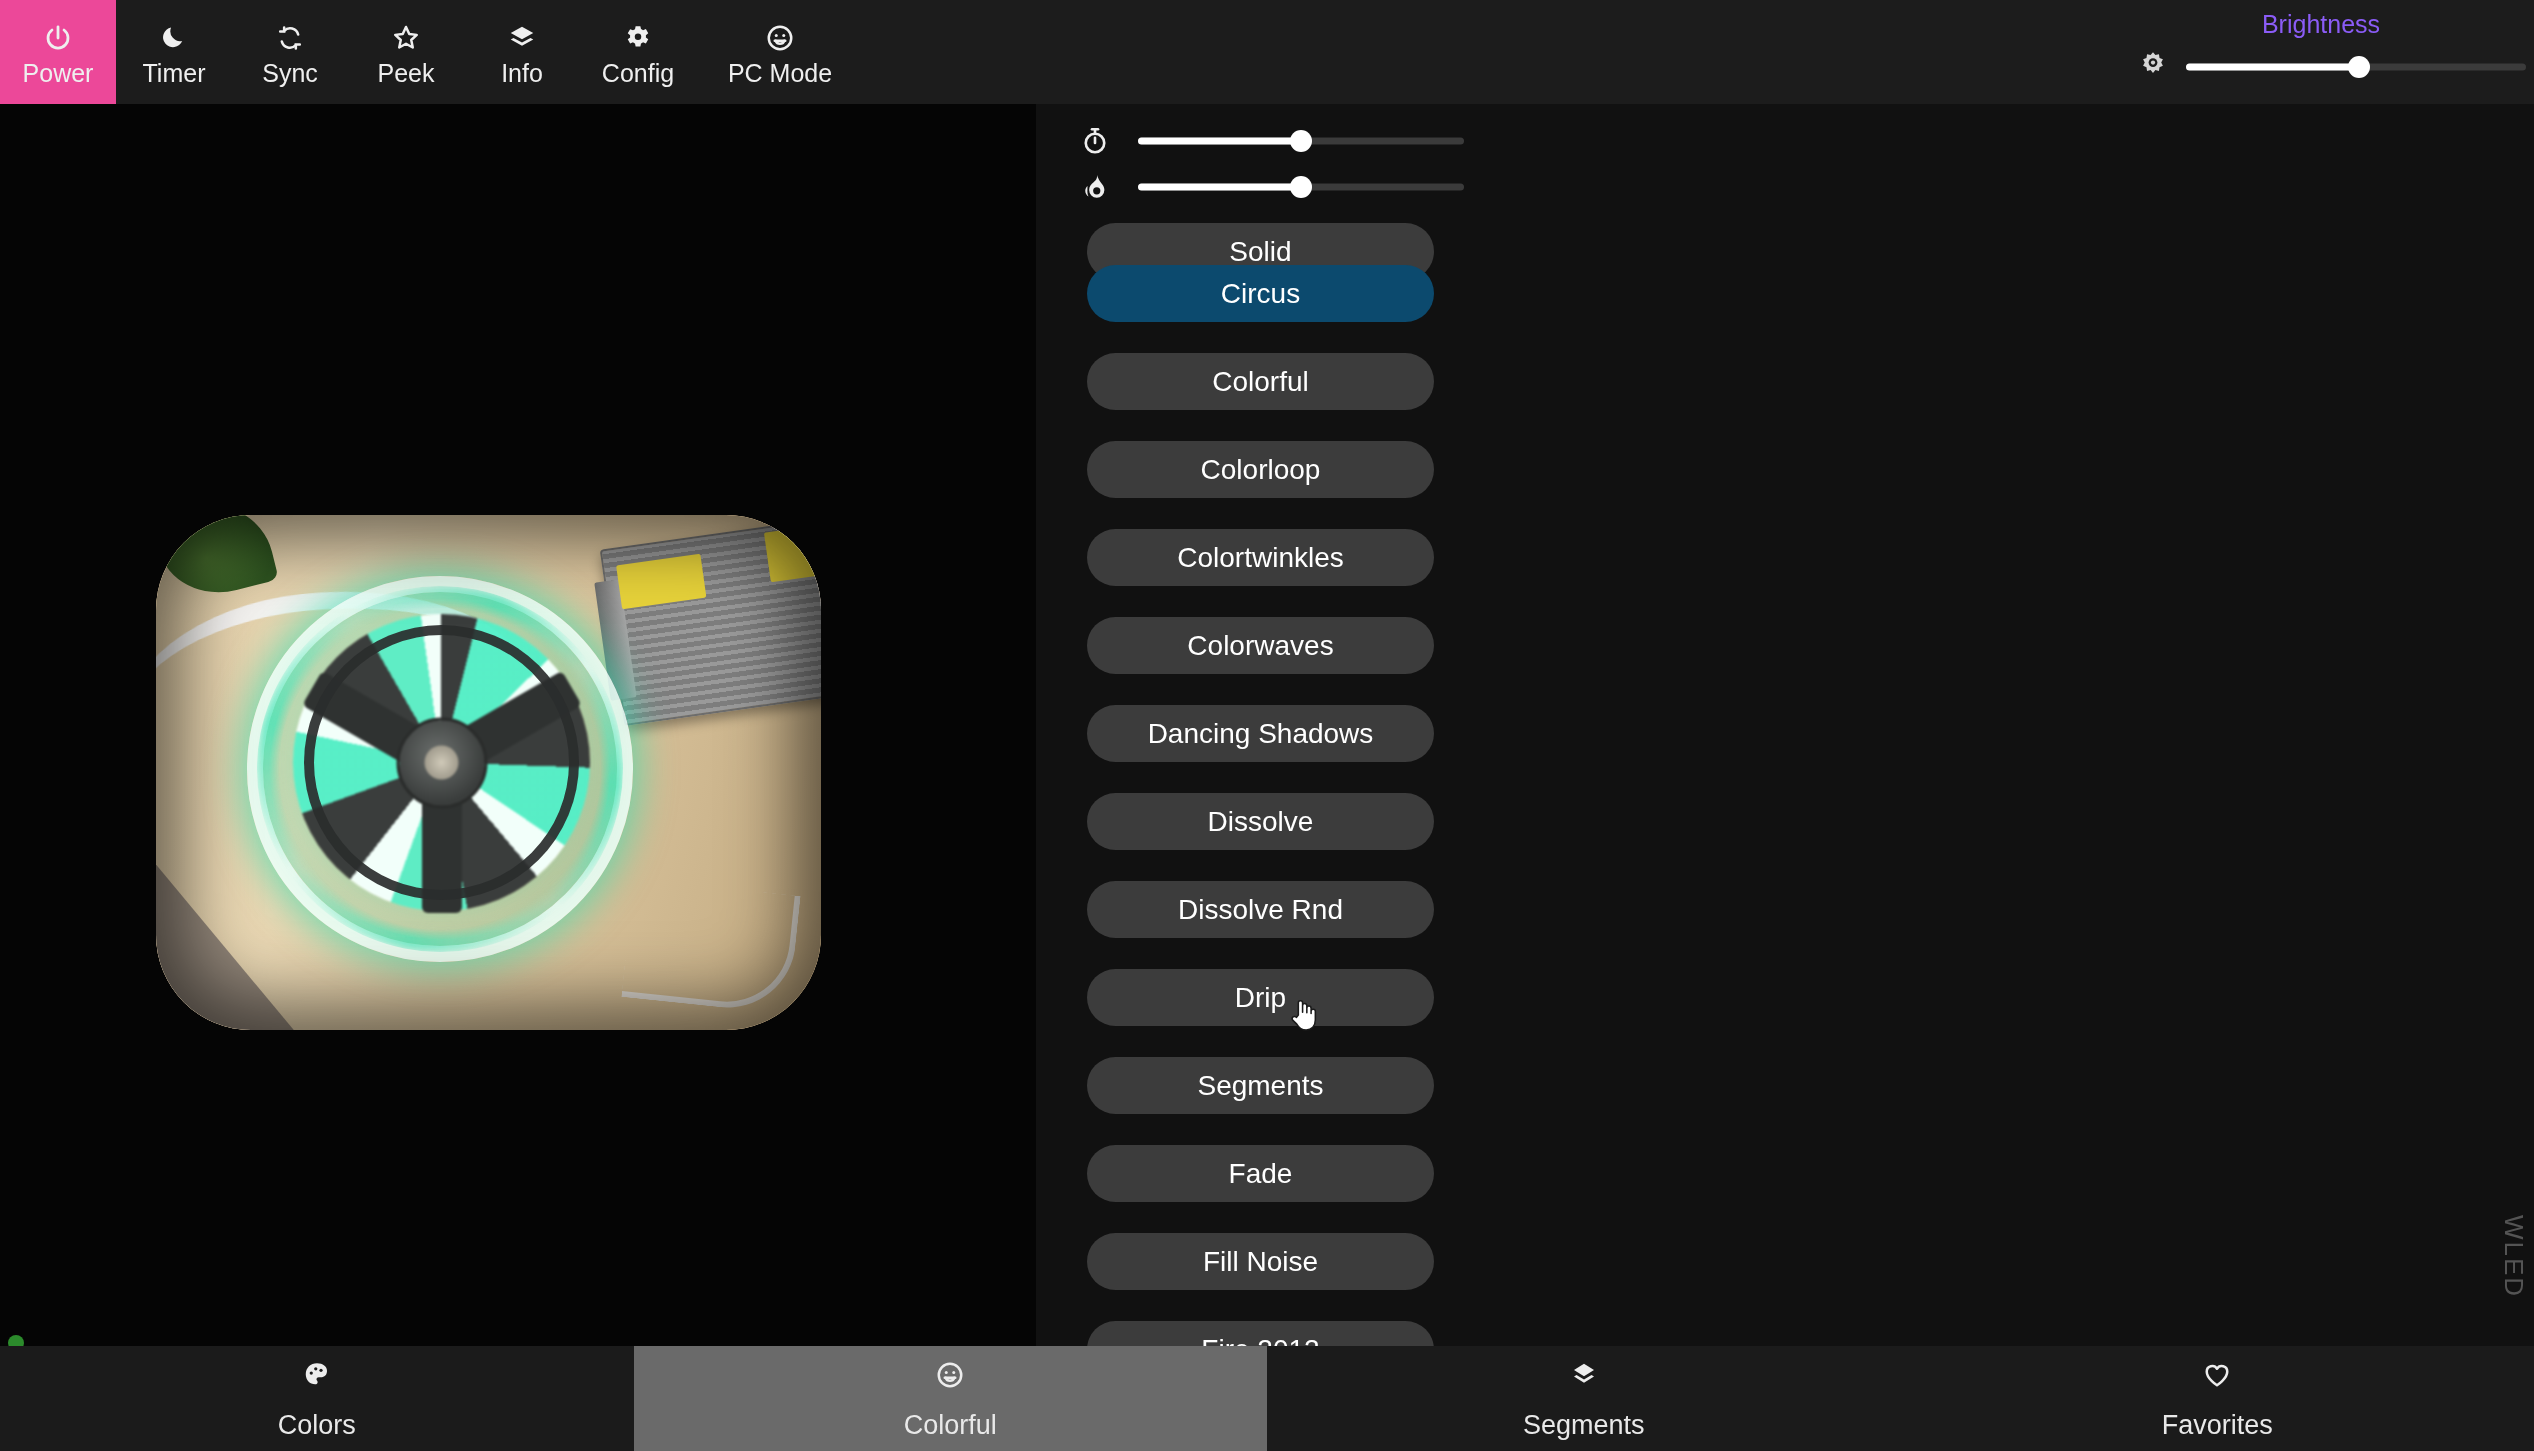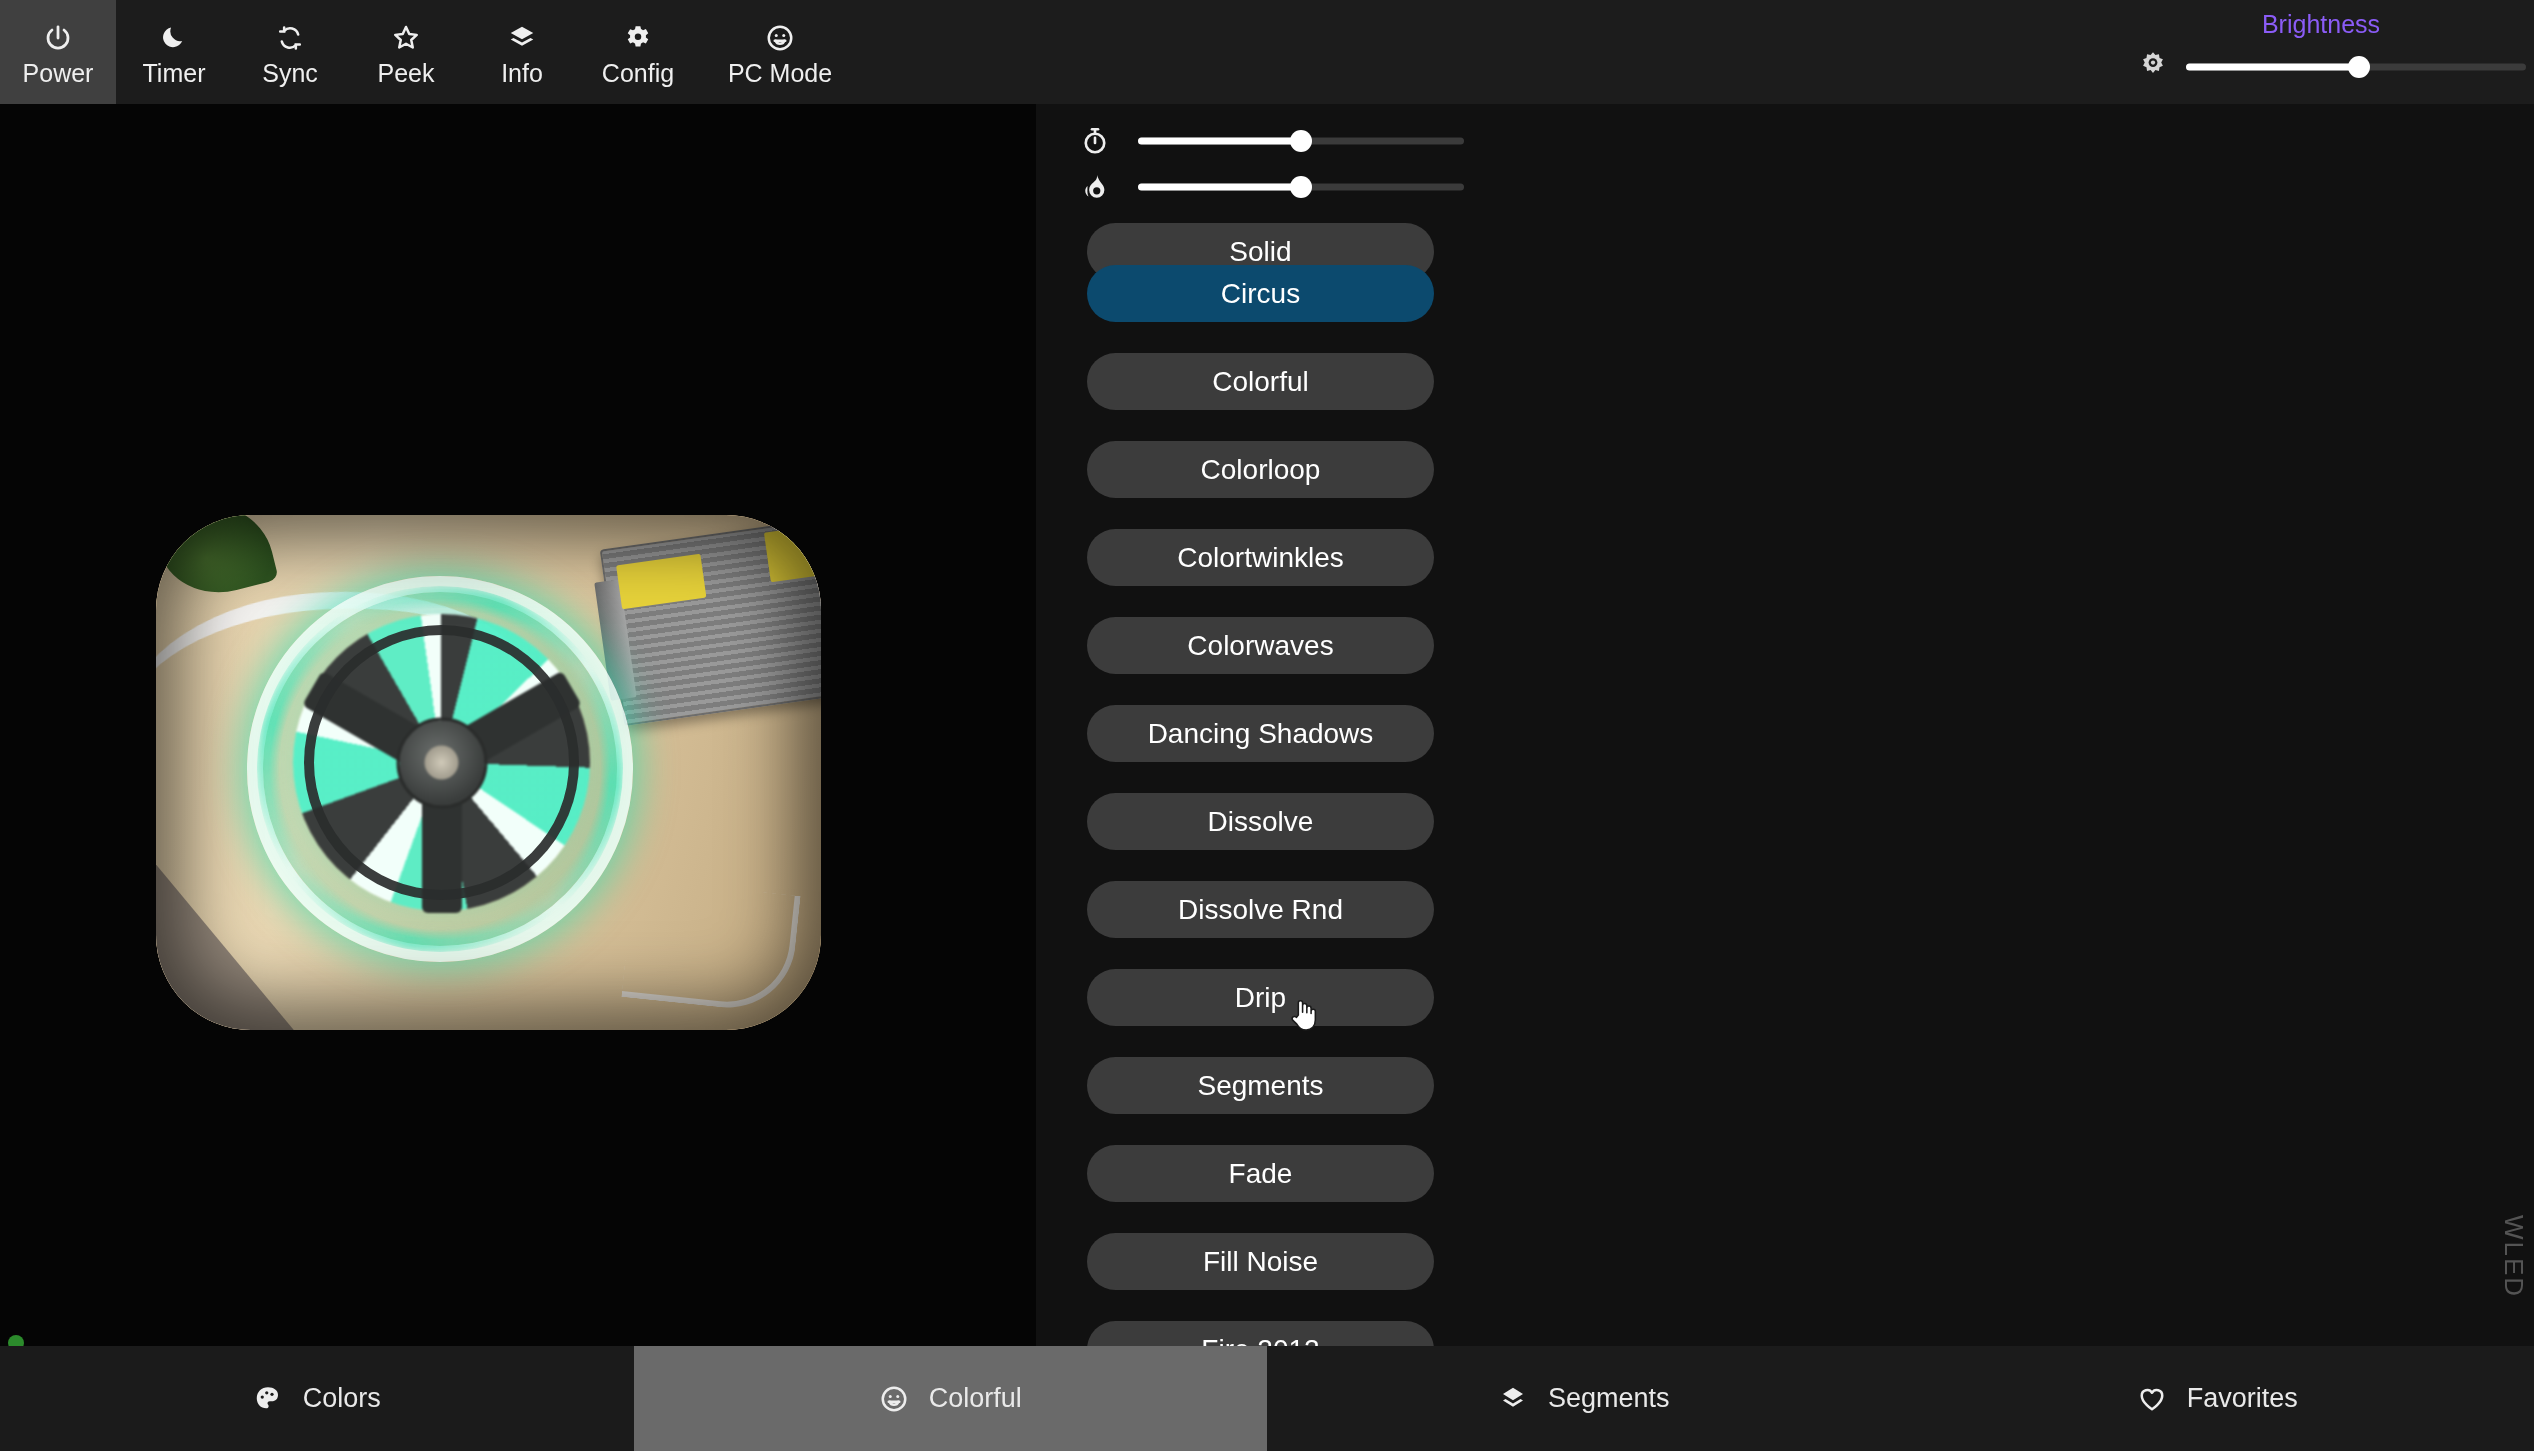--- a/index.html
+++ b/index.html
@@ -15,21 +15,21 @@
   #toolbar {
     position: absolute; top: 0; left: 0; width: 2534px; height: 104px;
     background: #1c1c1c;
     display: flex; align-items: stretch;
   }
   .tb-btn {
     display: flex; flex-direction: column; align-items: center; justify-content: center;
     width: 116px; height: 104px; gap: 4px;
     color: #e8e8e8; cursor: pointer;
   }
-  .tb-btn.active { background: #404040; }
+  .tb-btn.active { background: #ec4899; }
   .tb-btn .tb-ico { height: 38px; display: flex; align-items: center; justify-content: center; }
   .tb-btn .tb-lbl { font-size: 25px; line-height: 1; color: #efefef; white-space: nowrap; }
   .tb-btn.wide { width: 168px; }
   svg { display: block; }
 
   
   #brightness-group {
     position: absolute; right: 0; top: 0; width: 416px; height: 104px;
   }
   #brightness-label {
@@ -223,21 +223,21 @@
     position: absolute; left: 8px; top: 1335px; width: 16px; height: 16px;
     border-radius: 50%; background: #2c8b2c;
   }
 
   
   #bottom-nav {
     position: absolute; left: 0; bottom: 0; width: 2534px; height: 105px;
     background: #1b1b1b; display: flex;
   }
   .nav-btn {
-    flex: 1 1 25%; display: flex; flex-direction: row;
+    flex: 1 1 25%; display: flex; flex-direction: column;
     align-items: center; justify-content: center; gap: 20px;
     color: #e9e9e9; cursor: pointer;
   }
   .nav-btn.active { background: #6a6a6a; }
   .nav-btn .nav-lbl { font-size: 27px; line-height: 1; }
   .nav-btn .nav-ico { height: 34px; display:flex; align-items:center; justify-content:center; }
 </style>
 </head>
 <body>
 

